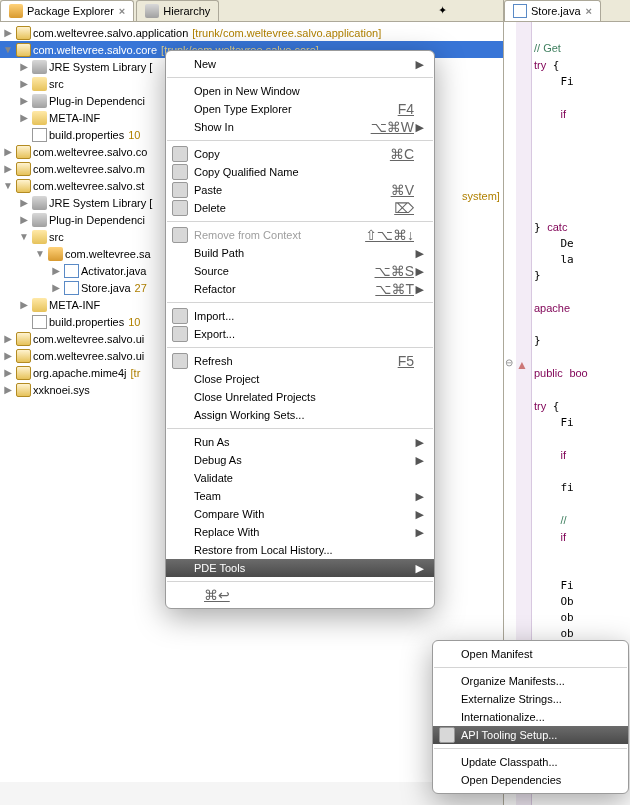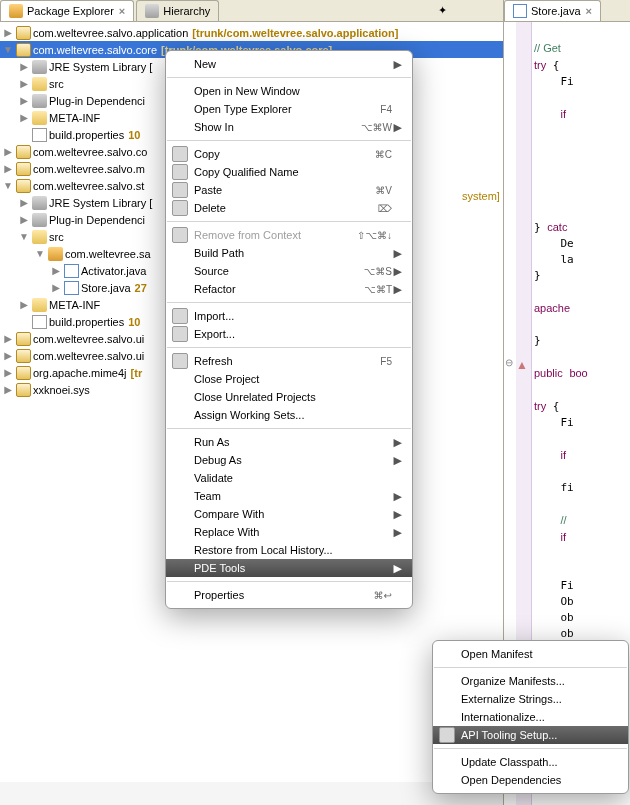--- a/index.html
+++ b/index.html
@@ -14,47 +14,47 @@
 .tab-toolbar span { width: 14px; height: 14px; border: 1px solid #999; background: #f8f8f8; display:inline-block; }
 
 .explorer { background: #fff; height: 760px; overflow: auto; position: relative; }
 .tree { padding: 2px 0; }
 .tree-row { display: flex; align-items: center; height: 17px; padding-left: 4px; white-space: nowrap; }
 .tree-row.selected { background: #3875d7; color: #fff; }
 .twisty { width: 12px; text-align: center; color: #888; font-size: 10px; }
 .twisty.blank { visibility: hidden; }
 .tree-icon { width: 15px; height: 14px; margin: 0 2px; display:inline-block; position: relative; }
 .tree-label { white-space: nowrap; }
-.tree-suffix { color: #b08000; margin-left: 4px; font-weight: bold; }
+.tree-suffix { color: #b08000; margin-left: 4px; }
 .tree-row.selected .tree-suffix { color: #e0d090; }
 
 
 .ico-folder { background: linear-gradient(#ffe9a8,#e6c25a); border-radius: 2px; }
 .ico-package { background: linear-gradient(#ffd27a,#d89a30); border-radius: 2px; }
 .ico-jar { background: linear-gradient(#d8d8d8,#a0a0a0); border-radius: 2px; }
 .ico-file { background: #fff; border:1px solid #999; }
 .ico-java { background: #fff; border:1px solid #5a8ac6; }
 .ico-proj { background: linear-gradient(#fff3cf,#e6c25a); border:1px solid #b38b22; border-radius:2px; }
 
 .indent-0 { padding-left: 2px; }
 .indent-1 { padding-left: 18px; }
 .indent-2 { padding-left: 34px; }
 .indent-3 { padding-left: 50px; }
 
 
 .context-menu { position: absolute; background: #fff; border: 1px solid #9b9b9b; border-radius: 6px; box-shadow: 0 8px 30px rgba(0,0,0,0.35); padding: 4px 0; z-index: 100; }
-.menu1 { left: 165px; top: 50px; width: 248px; }
+.menu1 { left: 165px; top: 50px; width: 270px; }
 .menu2 { left: 432px; top: 640px; width: 197px; }
 .context-menu .item { display: flex; align-items: center; height: 18px; padding: 0 10px 0 6px; }
 .context-menu .item.highlighted { background: linear-gradient(#6b6b6b,#4a4a4a); color: #fff; }
 .context-menu .item.disabled { color: #9e9e9e; }
 .context-menu .sep { height: 1px; background: #d4d4d4; margin: 4px 1px; }
 .context-menu .mi-icon { width: 16px; height: 16px; margin-right: 6px; display:inline-block; }
 .context-menu .mi-label { flex: 1; }
-.context-menu .mi-shortcut { color: #666; margin-left: 10px; font-size: 10px; }
+.context-menu .mi-shortcut { color: #666; margin-left: 10px; font-size: 14px; text-decoration: underline; }
 .context-menu .mi-arrow { width: 10px; text-align: right; color: #555; }
 .context-menu .item.highlighted .mi-arrow { color: #fff; }
 
 
 .editor-panel { position: absolute; left: 503px; top: 0; width: 127px; height: 805px; background: #fff; border-left: 1px solid #aca899; }
 .editor-tabs { display: flex; background: #ece9d8; border-bottom: 1px solid #aca899; height: 22px; }
 .editor-tabs .tab { font-size: 11px; }
 .editor-gutter { position:absolute; left:0; top:22px; width:28px; bottom:0; background:#f3ecf6; border-right:1px solid #d8c8e0; }
 .editor-ruler { position:absolute; left:0; top:22px; width:12px; bottom:0; background:#fff; }
 .editor-ruler .mark { position:absolute; left:1px; width:9px; height:9px; }
@@ -357,21 +357,20 @@
       <span class="mi-arrow"></span>
     </div>
     <div class="item highlighted">
       <span class="mi-icon"></span>
       <span class="mi-label">PDE Tools</span>
       <span class="mi-arrow">▶</span>
     </div>
     <div class="sep"></div>
     <div class="item">
       <span class="mi-icon"></span>
-      <span class="mi-label">Properties</span>
       <span class="mi-shortcut">⌘↩</span>
       <span class="mi-arrow"></span>
     </div>
   </div>
 
 <div class="context-menu menu2" id="menu2">
     <div class="item">
       <span class="mi-icon"></span>
       <span class="mi-label">Open Manifest</span>
       <span class="mi-arrow"></span>

